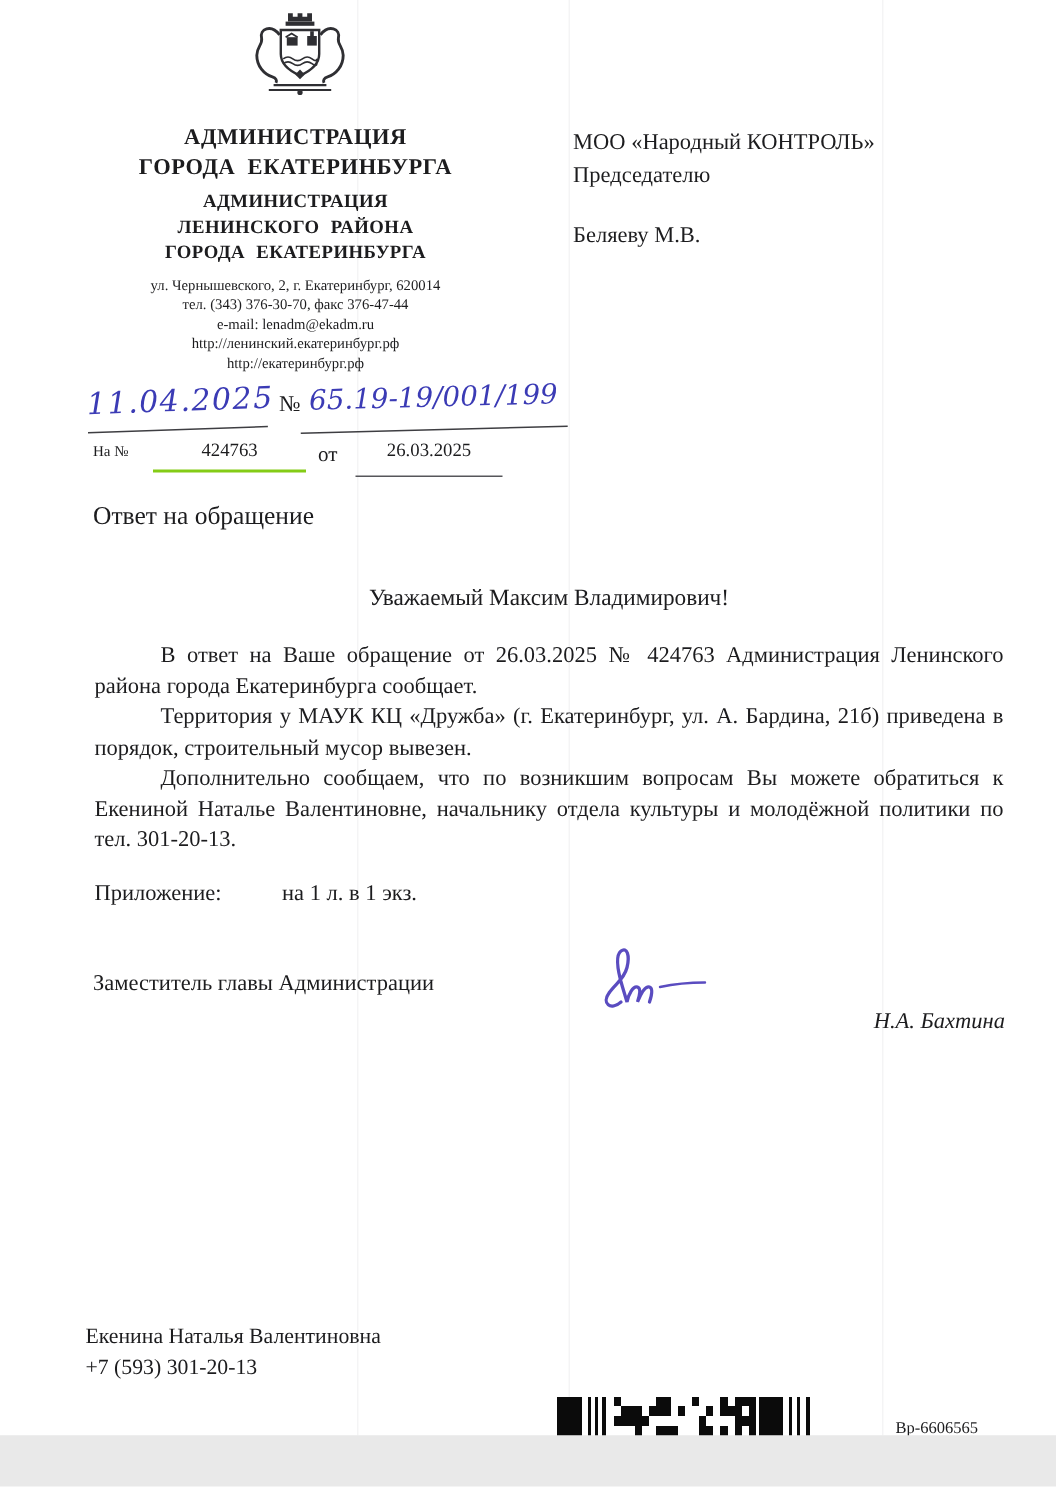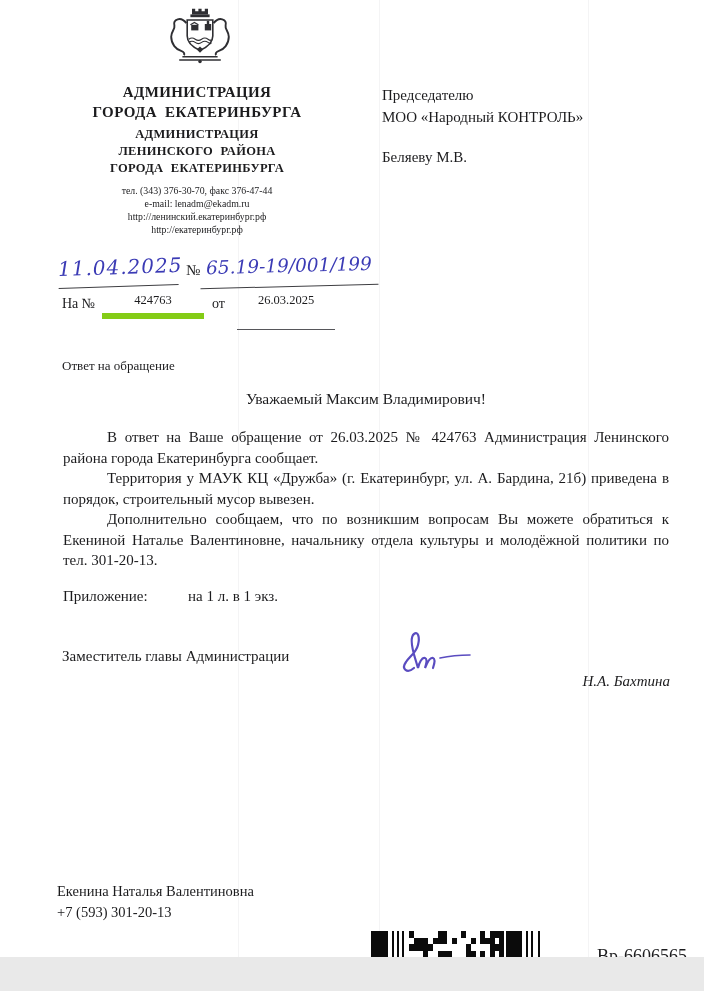--- a/index.html
+++ b/index.html
@@ -25,45 +25,45 @@
   .recipient{left:382px;top:84px;font-size:15px;line-height:22px;}
   .recipient .gap{display:block;height:18px;}
 
   
   .hw{font-family:"DejaVu Serif", serif;font-style:italic;color:#3b3bb5;}
   .hw-date{left:58px;top:250px;width:120px;height:36px;border-bottom:1.4px solid #3e3e42;
     font-size:20px;letter-spacing:1px;transform:rotate(-2deg);text-align:center;line-height:34px;}
   .num-sign{left:186px;top:262px;font-size:15px;}
   .hw-num{left:200px;top:248px;width:178px;height:38px;border-bottom:1.4px solid #3e3e42;
     font-size:18.5px;transform:rotate(-1.5deg);text-align:center;line-height:36px;}
-  .reply-label{left:62px;top:296px;font-size:14px;}
+  .reply-label{left:62px;top:296px;font-size:10px;}
   .reply-num{left:102px;top:293px;width:102px;text-align:center;font-size:12.5px;
-    border-bottom:6px solid #84cc16;padding-bottom:5px;}
+    border-bottom:2px solid #84cc16;padding-bottom:5px;}
   .from-label{left:212px;top:296px;font-size:14px;}
   .reply-date{left:237px;top:293px;width:98px;text-align:center;font-size:12.5px;
-    border-bottom:1px solid #56565a;padding-bottom:21px;}
-
-  
-  .subject{left:62px;top:358px;font-size:13px;}
+    border-bottom:1px solid #56565a;padding-bottom:9px;}
+
+  
+  .subject{left:62px;top:334px;font-size:17px;}
   .salutation{left:63px;top:390px;width:606px;text-align:center;font-size:15.5px;}
   .letter-body{left:63px;top:427px;width:606px;font-size:15px;line-height:20.5px;
     text-align:justify;}
   .letter-body p{margin:0;text-indent:44px;}
   .attach-label{left:63px;top:588px;font-size:15px;}
   .attach-value{left:188px;top:588px;font-size:15px;}
 
   
   .sig-position{left:62px;top:645px;width:300px;font-size:15px;line-height:23px;}
   .sig-image{left:392px;top:622px;width:100px;height:56px;}
   .sig-name{left:520px;top:673px;width:150px;text-align:right;font-size:15px;font-style:italic;}
 
   
   .executor{left:57px;top:881px;font-size:14.5px;line-height:21px;}
   .barcode{left:371px;top:931px;width:176px;height:46px;}
-  .reg-code{left:597px;top:946px;font-size:18px;text-align:center;}
+  .reg-code{left:597px;top:946px;font-size:11px;text-align:center;}
 </style>
 </head>
 <body>
 
 <div class="page">
 
   <div class="streak" style="left:238px"></div>
   <div class="streak" style="left:379px"></div>
   <div class="streak" style="left:588px"></div>
 
@@ -88,29 +88,30 @@
   <div class="abs org-title">
     <div>АДМИНИСТРАЦИЯ</div>
     <div>ГОРОДА ЕКАТЕРИНБУРГА</div>
   </div>
   <div class="abs dept-title">
     <div>АДМИНИСТРАЦИЯ</div>
     <div>ЛЕНИНСКОГО РАЙОНА</div>
     <div>ГОРОДА ЕКАТЕРИНБУРГА</div>
   </div>
   <div class="abs address-block">
+    <div>ул. Чернышевского, 2, г. Екатеринбург, 620014</div>
     <div>тел. (343) 376-30-70, факс 376-47-44</div>
     <div>e-mail: lenadm@ekadm.ru</div>
     <div>http://ленинский.екатеринбург.рф</div>
     <div>http://екатеринбург.рф</div>
   </div>
 
   <div class="abs recipient">
+    <div>МОО «Народный КОНТРОЛЬ»</div>
     <div>Председателю</div>
-    <div>МОО «Народный КОНТРОЛЬ»</div>
     <span class="gap"></span>
     <div>Беляеву М.В.</div>
   </div>
 
   <div class="abs hw hw-date">11.04.2025</div>
   <div class="abs num-sign">№</div>
   <div class="abs hw hw-num">65.19-19/001/199</div>
   <div class="abs reply-label">На №</div>
   <div class="abs reply-num">424763</div>
   <div class="abs from-label">от</div>

